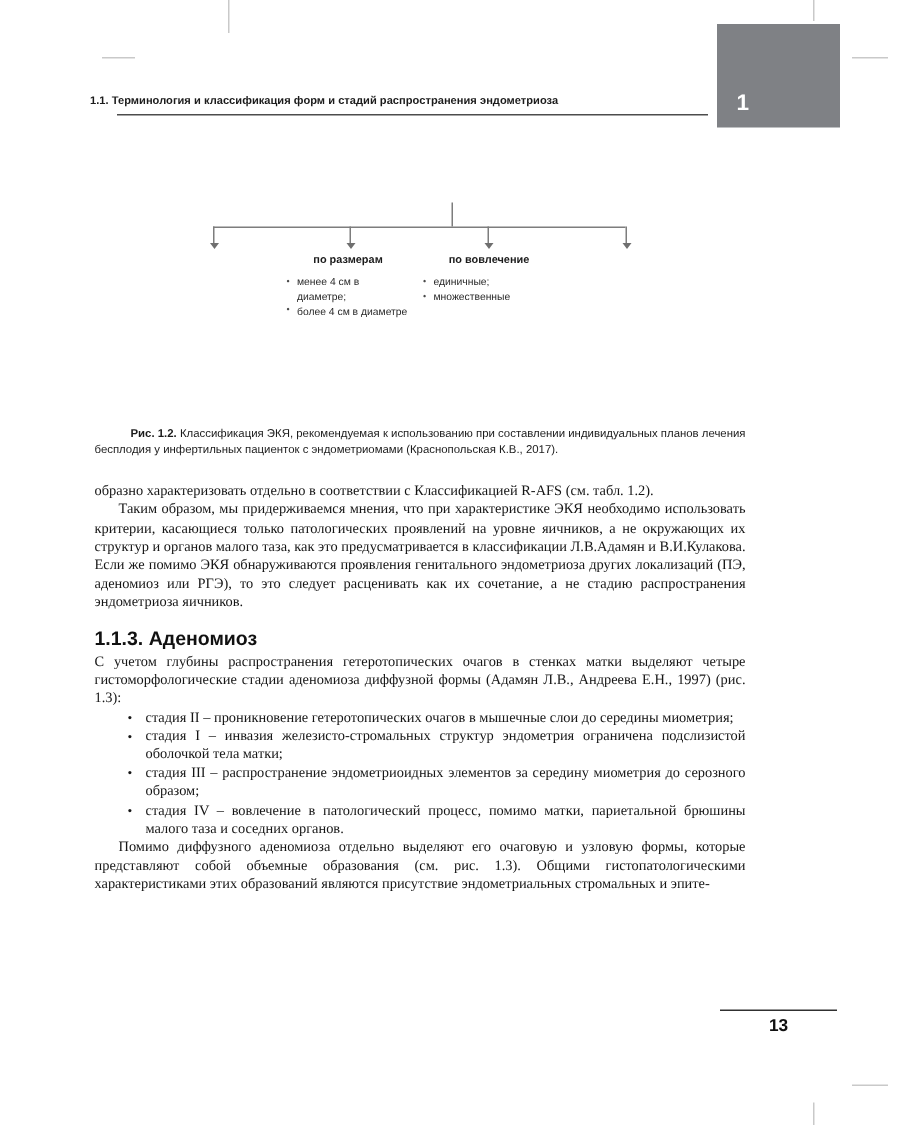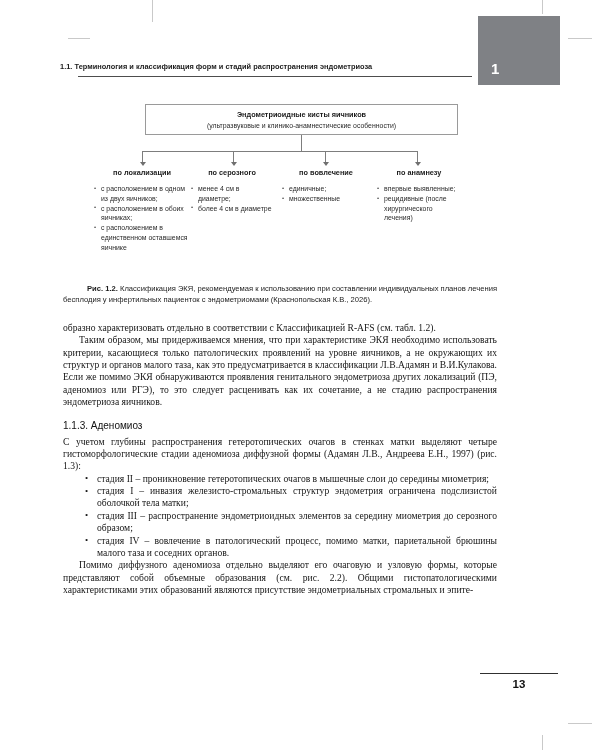--- a/index.html
+++ b/index.html
@@ -194,22 +194,22 @@
     line-height: 12.35px;
     color: #151515;
     text-align: justify;
   }
   .body-col p {
     margin: 0;
   }
   .p-indent { text-indent: 16px; }
   .sec-head {
     font-family: "Liberation Sans", sans-serif;
-    font-size: 10px;
-    font-weight: normal;
+    font-size: 13px;
+    font-weight: bold;
     color: #111111;
     margin: 12px 0 3px 0;
   }
   .stage-list {
     margin: 0;
     padding: 0 0 0 0;
     list-style: none;
   }
   .stage-list li {
     position: relative;
@@ -259,87 +259,68 @@
 
 <div class="chapter-tab">
   <span class="chapter-tab-num">1</span>
 </div>
 
 <div class="running-head">1.1. Терминология и классификация форм и стадий распространения эндометриоза</div>
 <div class="running-rule"></div>
 
 <div class="figure">
 
-  <div class="fig-root-box">
-    <span class="fig-root-title">Эндометриоидные кисты яичников</span>
-    <span class="fig-root-sub">(ультразвуковые и клинико-анамнестические особенности)</span>
-  </div>
 
   <div class="fig-stem"></div>
   <div class="fig-bus"></div>
 
   <div class="fig-drop" style="left:82px;"></div>
   <div class="fig-arrow" style="left:82px;"></div>
   <div class="fig-drop" style="left:173px;"></div>
   <div class="fig-arrow" style="left:173px;"></div>
   <div class="fig-drop" style="left:265px;"></div>
   <div class="fig-arrow" style="left:265px;"></div>
   <div class="fig-drop" style="left:357px;"></div>
   <div class="fig-arrow" style="left:357px;"></div>
 
-  <div class="fig-col" style="left:34px; width:96px;">
-    <div class="fig-col-head">по локализации</div>
-    <ul class="fig-list">
-      <li>с расположением в одном из двух яичников;</li>
-      <li>с расположением в обоих яичниках;</li>
-      <li>с расположением в единственном оставшемся яичнике</li>
-    </ul>
-  </div>
 
   <div class="fig-col" style="left:131px; width:82px;">
-    <div class="fig-col-head">по серозного</div>
+    <div class="fig-col-head">по размерам</div>
     <ul class="fig-list">
       <li>менее 4 см в диаметре;</li>
       <li>более 4 см в диаметре</li>
     </ul>
   </div>
 
   <div class="fig-col" style="left:222px; width:88px;">
     <div class="fig-col-head">по вовлечение</div>
     <ul class="fig-list">
       <li>единичные;</li>
       <li>множественные</li>
     </ul>
   </div>
 
-  <div class="fig-col" style="left:317px; width:84px;">
-    <div class="fig-col-head">по анамнезу</div>
-    <ul class="fig-list">
-      <li>впервые выявленные;</li>
-      <li>рецидивные (после хирургического лечения)</li>
-    </ul>
-  </div>
 </div>
 
 <div class="fig-caption">
-  <b>Рис. 1.2.</b><span> Классификация ЭКЯ, рекомендуемая к использованию при составлении индивидуальных планов лечения бесплодия у инфертильных пациенток с эндометриомами (Краснопольская К.В., 2026).</span>
+  <b>Рис. 1.2.</b><span> Классификация ЭКЯ, рекомендуемая к использованию при составлении индивидуальных планов лечения бесплодия у инфертильных пациенток с эндометриомами (Краснопольская К.В., 2017).</span>
 </div>
 
 <div class="body-col">
   <p>образно характеризовать отдельно в соответствии с Классификацией R-AFS (см. табл. 1.2).</p>
   <p class="p-indent">Таким образом, мы придерживаемся мнения, что при характеристике ЭКЯ необходимо использовать критерии, касающиеся только патологических проявлений на уровне яичников, а не окружающих их структур и органов малого таза, как это предусматривается в классификации Л.В.Адамян и В.И.Кулакова. Если же помимо ЭКЯ обнаруживаются проявления генитального эндометриоза других локализаций (ПЭ, аденомиоз или РГЭ), то это следует расценивать как их сочетание, а не стадию распространения эндометриоза яичников.</p>
 
   <h3 class="sec-head">1.1.3. Аденомиоз</h3>
 
   <p>С учетом глубины распространения гетеротопических очагов в стенках матки выделяют четыре гистоморфологические стадии аденомиоза диффузной формы (Адамян Л.В., Андреева Е.Н., 1997) (рис. 1.3):</p>
 
   <ul class="stage-list">
     <li>стадия II – проникновение гетеротопических очагов в мышечные слои до середины миометрия;</li>
     <li>стадия I – инвазия железисто-стромальных структур эндометрия ограничена подслизистой оболочкой тела матки;</li>
     <li>стадия III – распространение эндометриоидных элементов за середину миометрия до серозного образом;</li>
     <li>стадия IV – вовлечение в патологический процесс, помимо матки, париетальной брюшины малого таза и соседних органов.</li>
   </ul>
 
-  <p class="p-indent">Помимо диффузного аденомиоза отдельно выделяют его очаговую и узловую формы, которые представляют собой объемные образования (см. рис. 2.2). Общими гистопатологическими характеристиками этих образований являются присутствие эндометриальных стромальных и эпите-</p>
+  <p class="p-indent">Помимо диффузного аденомиоза отдельно выделяют его очаговую и узловую формы, которые представляют собой объемные образования (см. рис. 1.3). Общими гистопатологическими характеристиками этих образований являются присутствие эндометриальных стромальных и эпите-</p>
 </div>
 
 <div class="folio-rule"></div>
 <div class="folio-num">13</div>
 
 </body></html>

